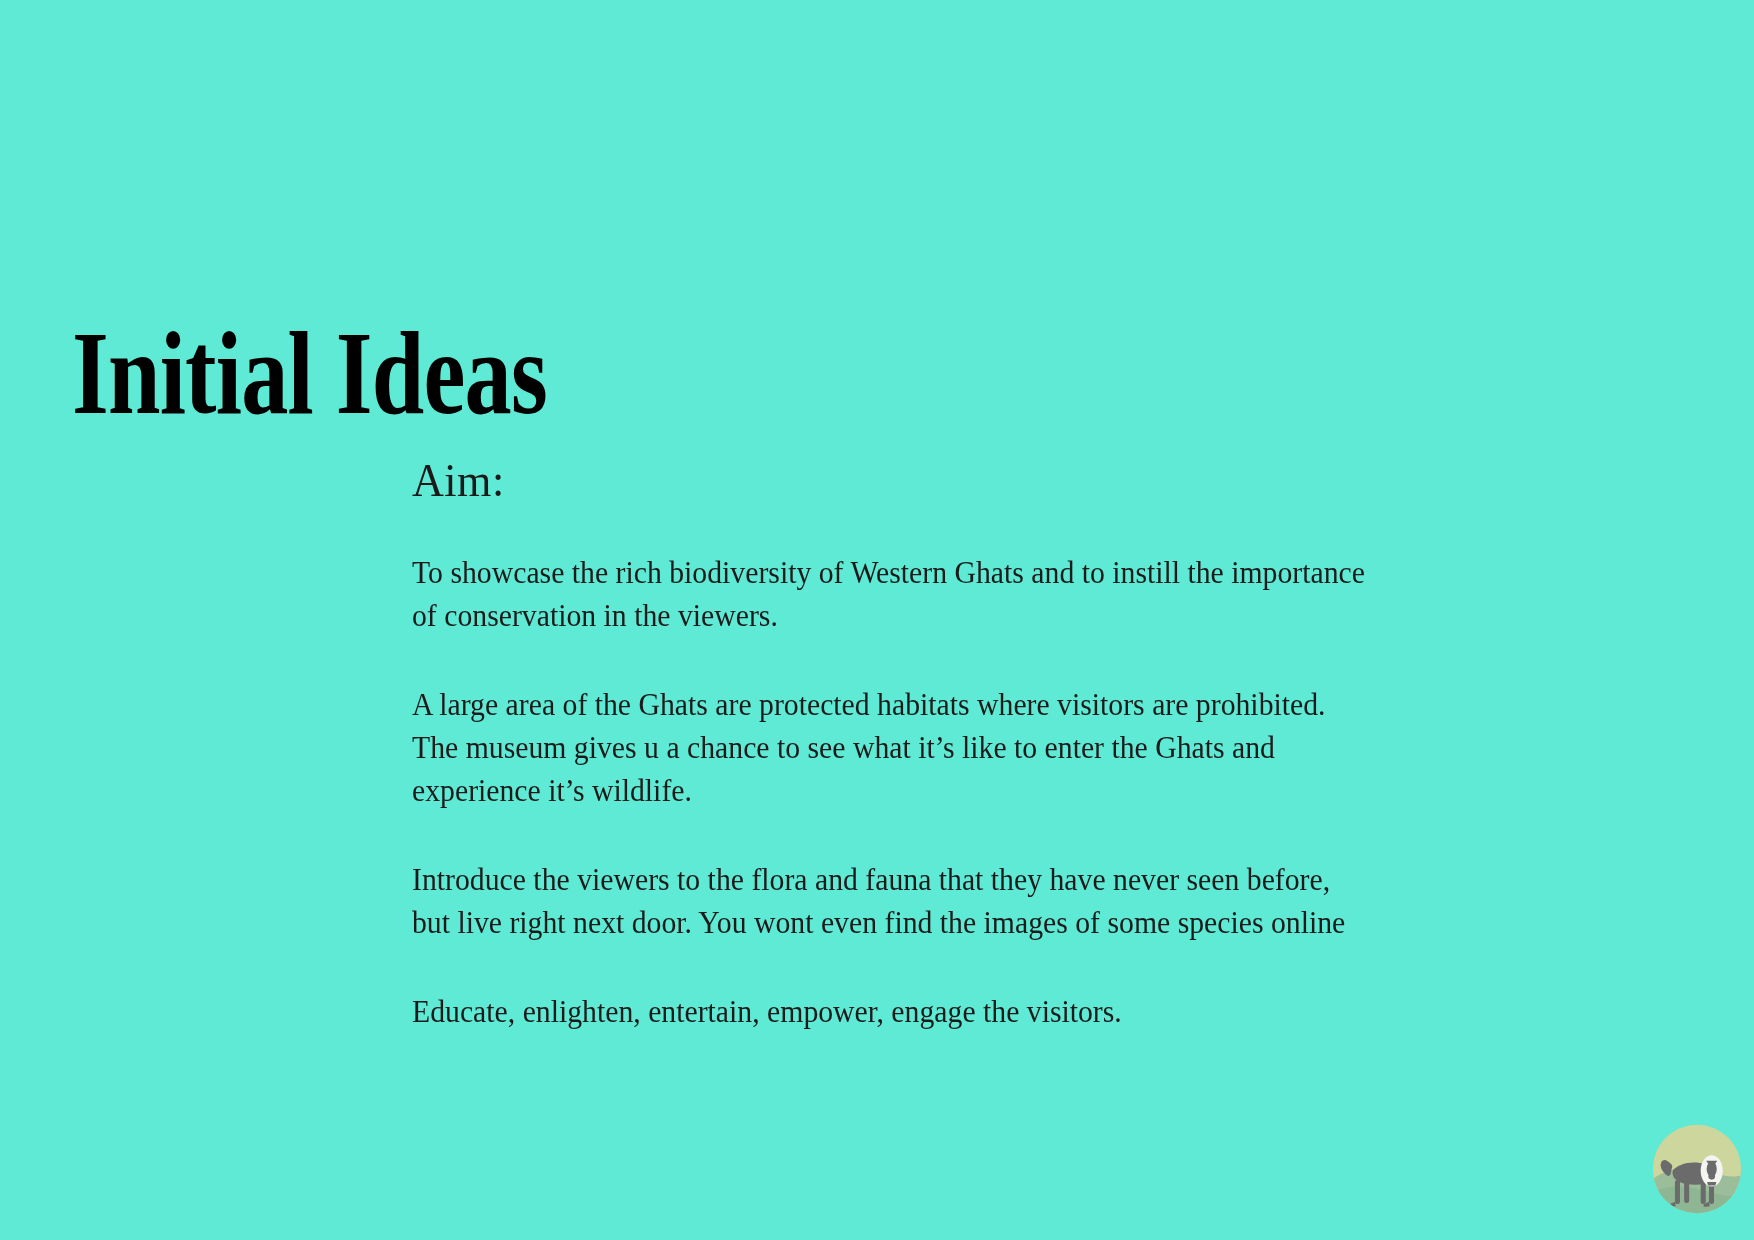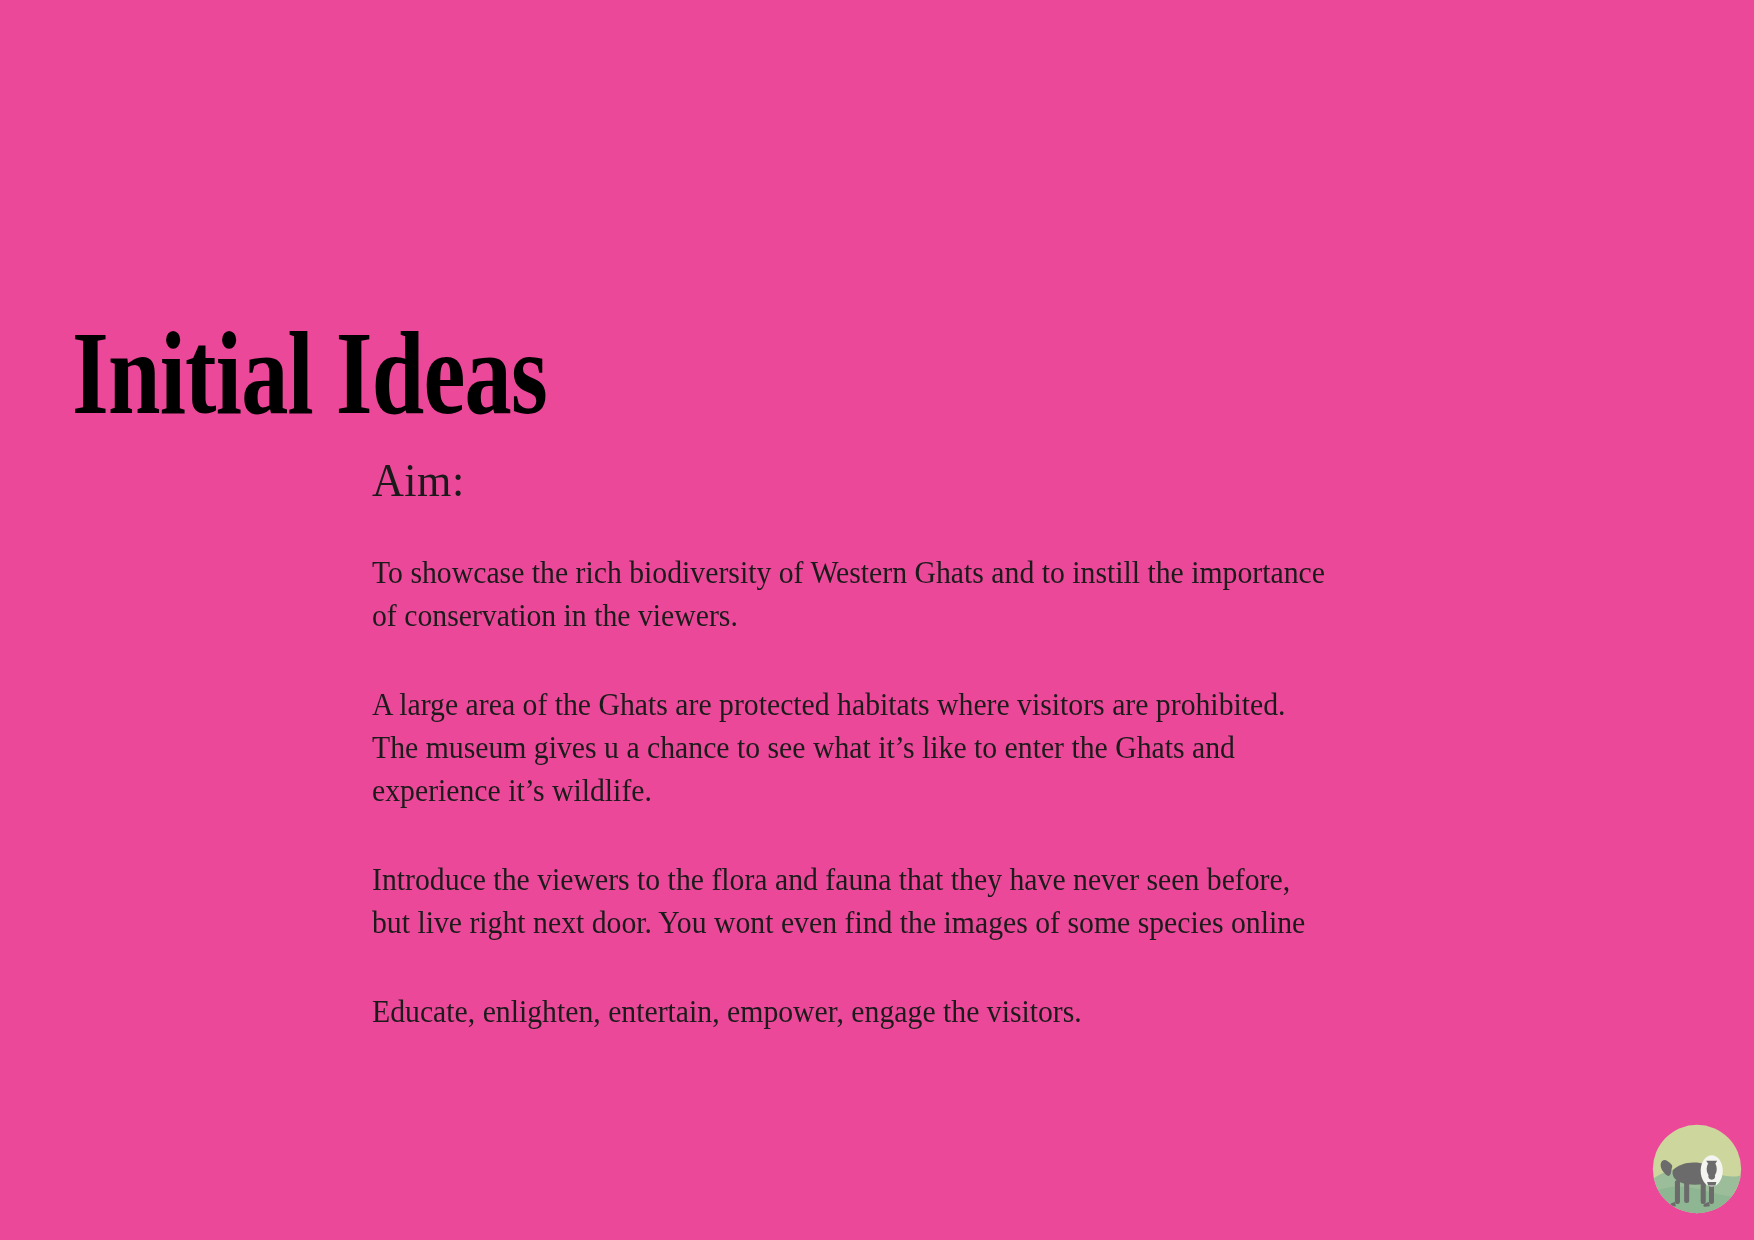--- a/index.html
+++ b/index.html
@@ -12,21 +12,21 @@
     height: 1240px;
     position: relative;
     overflow: hidden;
     font-family: "Liberation Serif", "DejaVu Serif", serif;
     color: #111111;
   }
 
   .slide {
     position: absolute;
     inset: 0;
-    background: #ec4899;
+    background: #5eead4;
   }
 
   
   .page-title {
     position: absolute;
     left: 72px;
     top: 236px;
     font-family: "Liberation Serif", "DejaVu Serif", serif;
     font-weight: 700;
     font-size: 118px;
@@ -35,21 +35,21 @@
     color: #000000;
     transform: scaleX(0.80);
     transform-origin: left top;
     white-space: nowrap;
     -webkit-font-smoothing: antialiased;
   }
 
   
   .body-col {
     position: absolute;
-    left: 372px;
+    left: 412px;
     top: 455px;
     width: 980px;
   }
 
   .aim-heading {
     font-family: "Liberation Serif", "DejaVu Serif", serif;
     font-weight: 400;
     font-size: 46px;
     line-height: 1.15;
     color: #1a1a1a;

